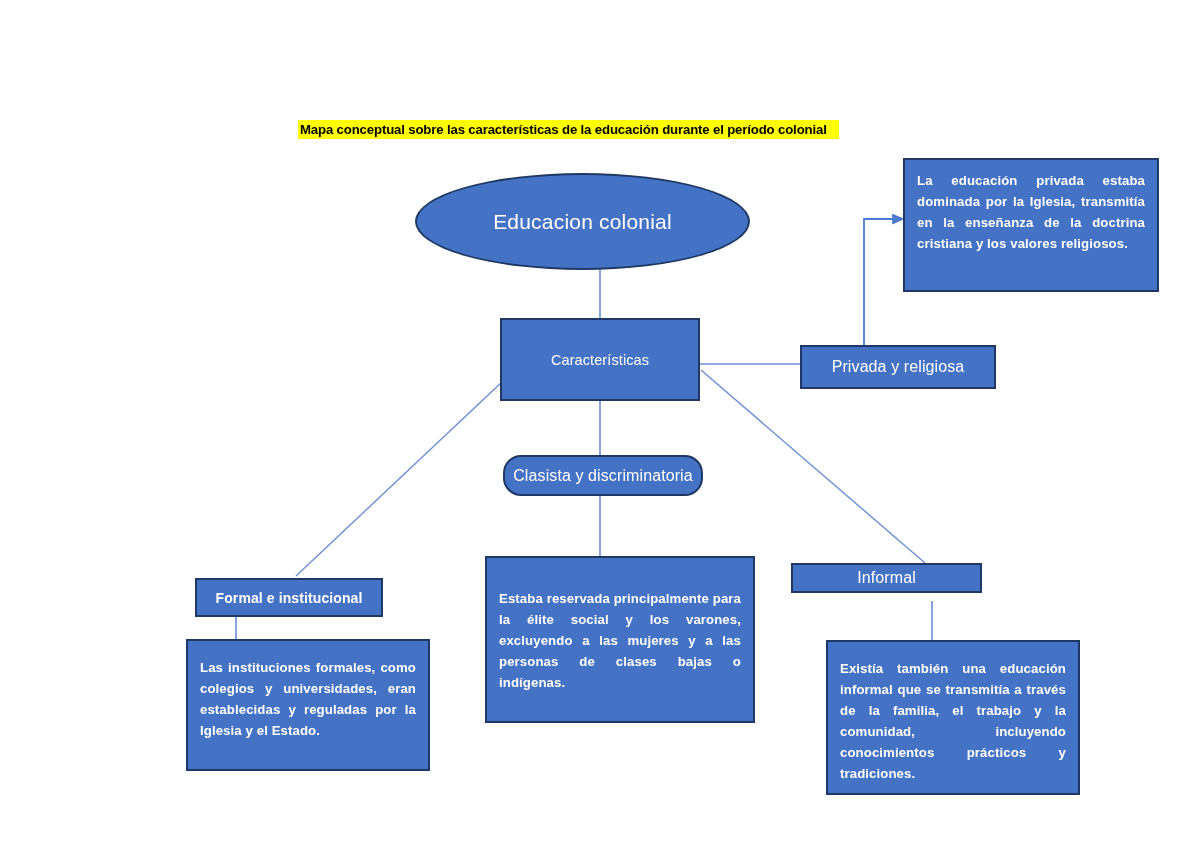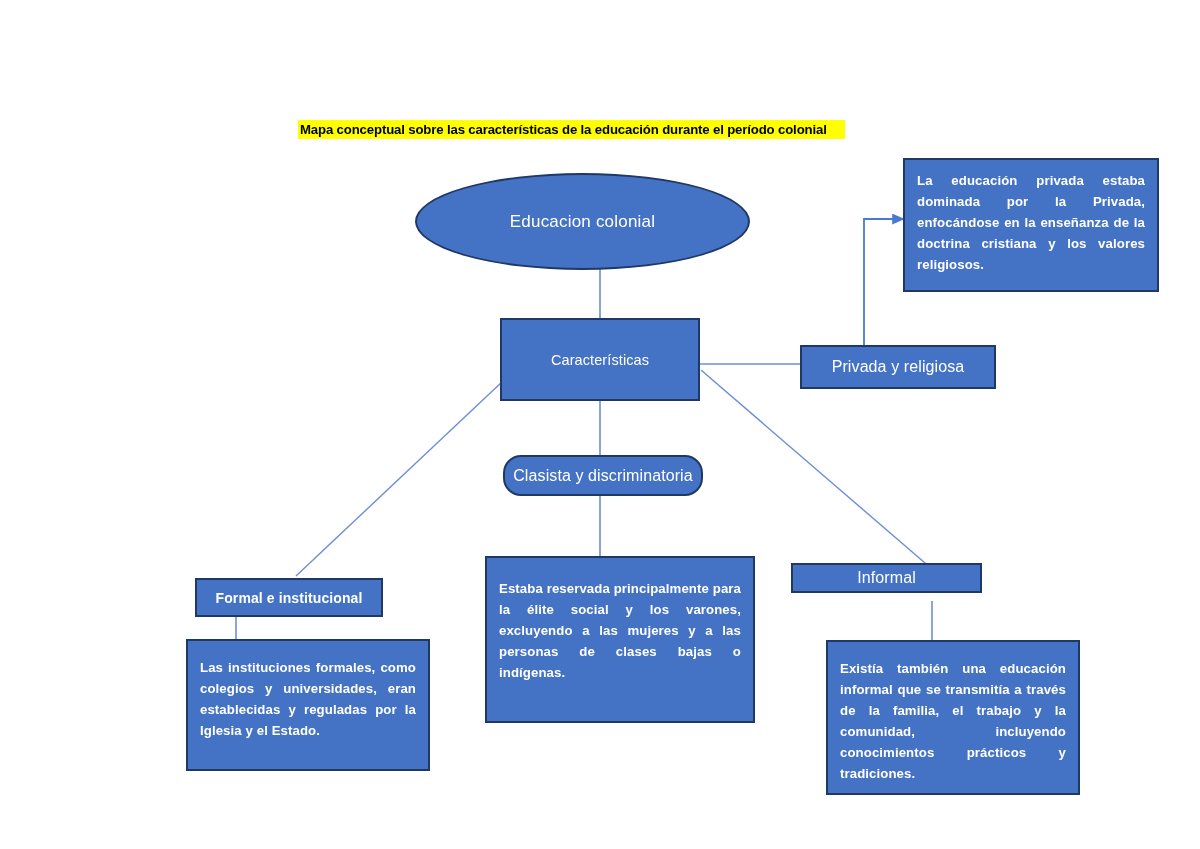--- a/index.html
+++ b/index.html
@@ -29,21 +29,21 @@
   .title {
     position: absolute;
     left: 298px;
     top: 120px;
     background: #ffff00;
     color: #000000;
     font-weight: bold;
     font-size: 13.2px;
     line-height: 17px;
     letter-spacing: -0.15px;
-    padding: 1px 18px 1px 2px;
+    padding: 1px 12px 1px 2px;
     white-space: nowrap;
   }
 
   .node {
     position: absolute;
     background: #4472c4;
     border: 2px solid #1f3864;
     color: #ffffff;
     box-sizing: border-box;
   }
@@ -53,21 +53,21 @@
     background: #4472c4;
     border: 2px solid #1f3864;
     border-radius: 50%;
     color: #ffffff;
     box-sizing: border-box;
     display: flex;
     align-items: center;
     justify-content: center;
   }
   .ellipse .lbl {
-    font-size: 17px;
+    font-size: 21px;
     letter-spacing: 0.2px;
   }
 
   .node .lbl {
     display: block;
   }
 
   
   .node.center {
     display: flex;
@@ -139,28 +139,28 @@
 
   <div class="node center big" style="left:500px; top:318px; width:200px; height:83px;">
     <span class="lbl">Características</span>
   </div>
 
   <div class="node center" style="left:800px; top:345px; width:196px; height:44px;">
     <span class="lbl">Privada y religiosa</span>
   </div>
 
   <div class="node para" style="left:903px; top:158px; width:256px; height:134px;">
-    <span class="lbl">La educación privada estaba dominada por la Privada, enfocándose en la enseñanza de la doctrina cristiana y los valores religiosos.</span>
+    <span class="lbl">La educación privada estaba dominada por la Iglesia, transmitía en la enseñanza de la doctrina cristiana y los valores religiosos.</span>
   </div>
 
   <div class="node center" style="left:503px; top:455px; width:200px; height:41px;border-radius:18px;">
     <span class="lbl">Clasista y discriminatoria</span>
   </div>
 
-  <div class="node para" style="left:485px; top:556px; width:270px; height:167px; padding-top:20px;">
+  <div class="node para" style="left:485px; top:556px; width:270px; height:167px; padding-top:30px;">
     <span class="lbl">Estaba reservada principalmente para la élite social y los varones, excluyendo a las mujeres y a las personas de clases bajas o indígenas.</span>
   </div>
 
   <div class="node center bold" style="left:195px; top:578px; width:188px; height:39px;">
     <span class="lbl">Formal e institucional</span>
   </div>
 
   <div class="node para" style="left:186px; top:639px; width:244px; height:132px; padding-top:16px;">
     <span class="lbl">Las instituciones formales, como colegios y universidades, eran establecidas y reguladas por la Iglesia y el Estado.</span>
   </div>

